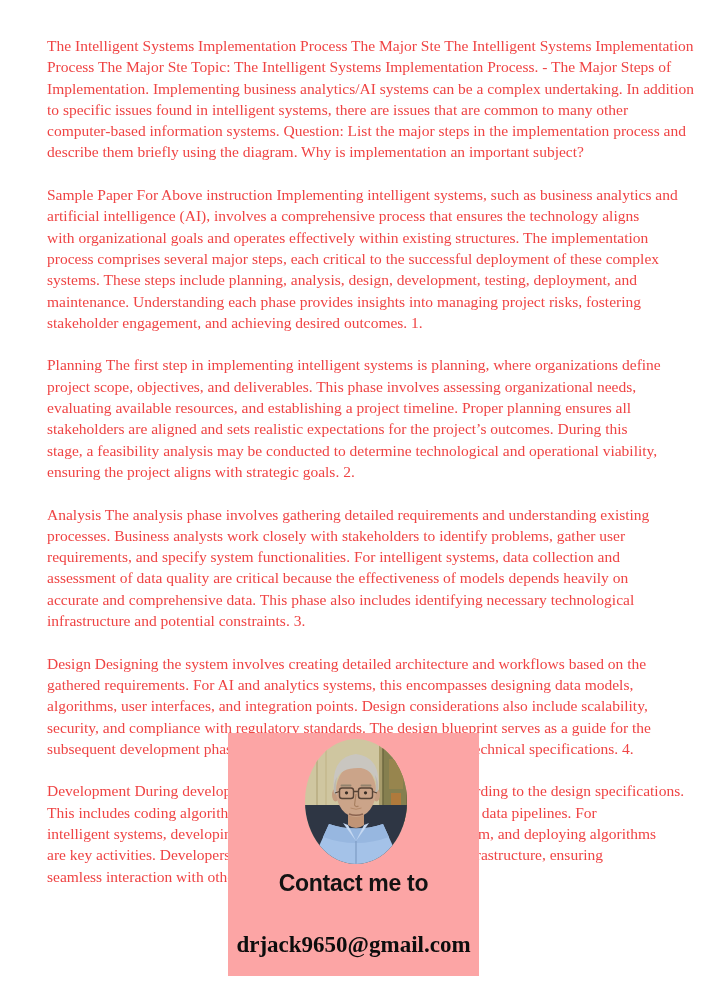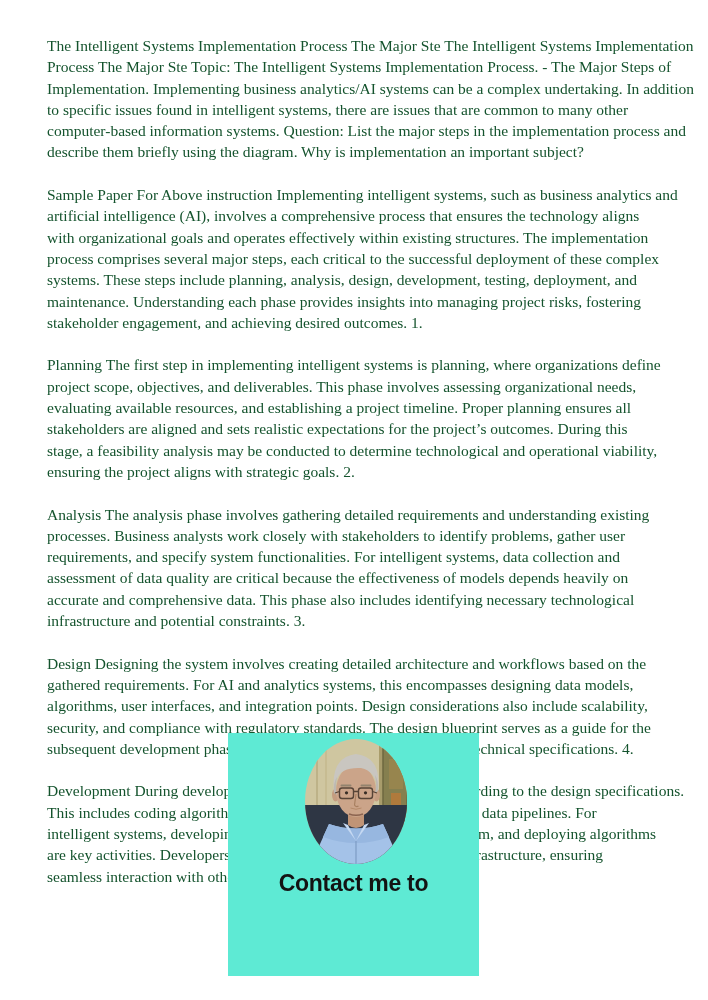--- a/index.html
+++ b/index.html
@@ -1,21 +1,21 @@
 <!DOCTYPE html>
 <html><head>
 <meta charset="utf-8">
 <style>
   html,body{margin:0;padding:0}
   body{
     width:708px;height:1000px;background:#ffffff;position:relative;
     overflow:hidden;font-family:"Liberation Serif",serif;
   }
   .doc{
-    position:absolute;left:47px;top:35px;width:614px;color:#14532d;
+    position:absolute;left:47px;top:35px;width:614px;color:#ef4444;
     font:15.5px/21.3px "Liberation Serif","DejaVu Serif",serif;
   }
   .doc p{margin:0 0 21.3px 0;white-space:pre}
   .card{
     position:absolute;left:228px;top:733px;width:251px;height:243px;
     background:#4be4ea;
   }
   .photo{position:absolute;left:77px;top:6px;width:102px;height:125px}
   .cta{
     position:absolute;left:0;width:100%;text-align:center;color:#131313;
@@ -63,21 +63,21 @@
 algorithms, user interfaces, and integration points. Design considerations also include scalability,
 security, and compliance with regulatory standards. The design blueprint serves as a guide for the
 subsequent development phase, translating the design concepts into technical specifications. 4.</p>
   <p>Development During development, the proposed system is built according to the design specifications.
 This includes coding algorithms, building interfaces, and establishing data pipelines. For
 intelligent systems, developing machine learning models, training them, and deploying algorithms
 are key activities. Developers also integrate systems with existing infrastructure, ensuring
 seamless interaction with other enterprise applications.</p>
 </div>
 
-<div class="card" style="background: #5eead4;">
+<div class="card" style="background: #fca5a5;">
   <svg class="photo" viewBox="0 0 102 125" xmlns="http://www.w3.org/2000/svg">
     <defs>
       <clipPath id="ovalClip">
           <ellipse cx="51" cy="62.5" rx="51" ry="62.5"></ellipse>
         </clipPath>
     </defs>
     <g clip-path="url(#ovalClip)">
 
       <rect x="0" y="0" width="102" height="125" fill="#cfc6a0"></rect>
       <line x1="12" y1="0" x2="12" y2="70" stroke="#bdb288" stroke-width="2"></line>
@@ -120,13 +120,14 @@
       <circle cx="41.5" cy="53.8" r="1.6" fill="#372d25"></circle>
       <circle cx="60.5" cy="53.8" r="1.6" fill="#372d25"></circle>
 
       <path d="M51,55 L49.5,66 Q51,68.5 53.5,67" stroke="#a87f60" stroke-width="1.2" fill="none"></path>
 
       <path d="M45.5,69 Q51,71.5 56.5,69" stroke="#b58a6a" stroke-width="1" fill="none"></path>
       <path d="M44,75 Q51,77.5 58,75" stroke="#8c6450" stroke-width="1.6" fill="none"></path>
     </g>
   </svg>
   <div class="cta cta1">Contact me to</div>
+  <div class="email">drjack9650@gmail.com</div>
 </div>
 
 </body></html>

